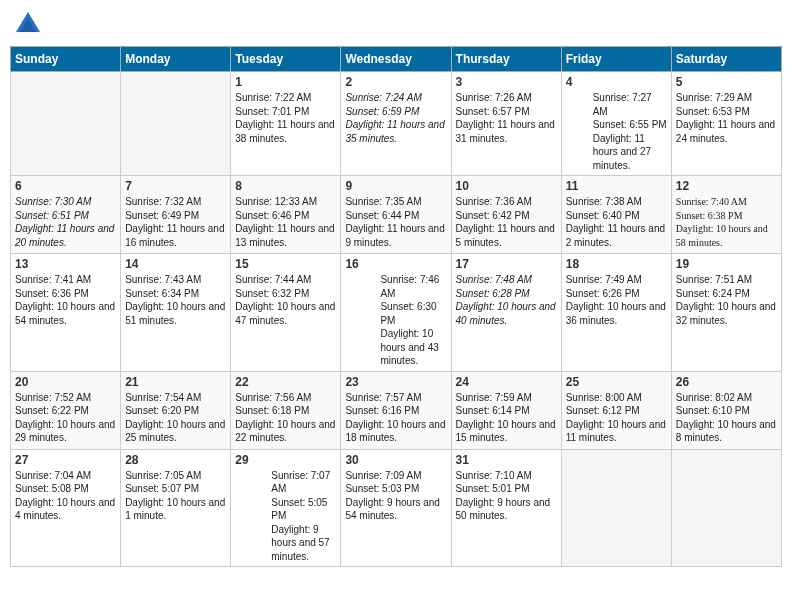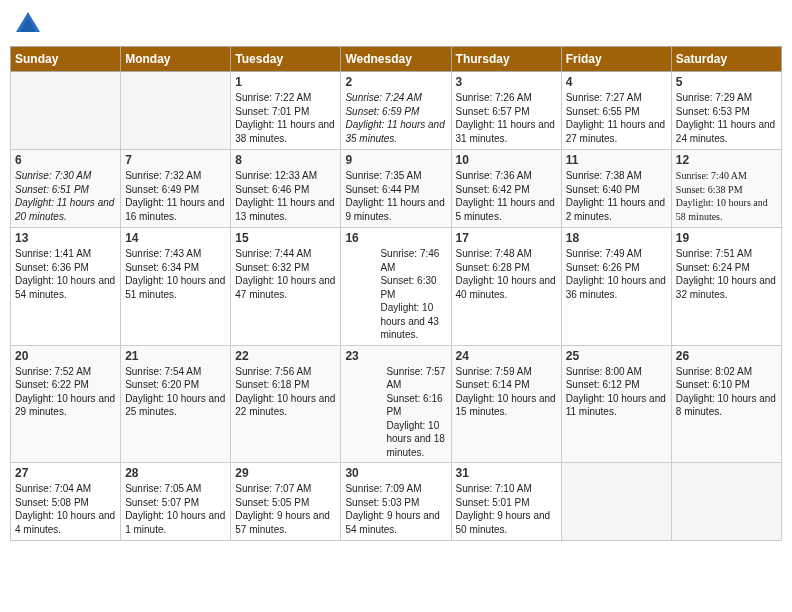--- a/index.html
+++ b/index.html
@@ -45,21 +45,21 @@
     .location {
       font-size: 14px;
       color: #555;
     }
     table {
       width: 100%;
       border-collapse: collapse;
       table-layout: fixed;
     }
     th {
-      background-color: #a16207;
+      background-color: #0369a1;
       color: #fff;
       font-size: 12px;
       font-weight: bold;
       padding: 5px 4px;
       text-align: left;
       border: 1px solid #aaa;
     }
     td {
       border: 1px solid #ccc;
       vertical-align: top;
@@ -136,21 +136,21 @@
 Daylight: 11 hours and 35 minutes.</div>
         </td>
         <td>
           <span class="day-number">3</span>
           <div class="day-info" style="white-space: pre-line;">Sunrise: 7:26 AM
 Sunset: 6:57 PM
 Daylight: 11 hours and 31 minutes.</div>
         </td>
         <td>
           <span class="day-number">4</span>
-          <div class="day-info" style="white-space: pre-line;">Sunrise: 7:27 AM
+          <div class="day-info" style="white-space: pre-line; margin-left: 27px;">Sunrise: 7:27 AM
 Sunset: 6:55 PM
 Daylight: 11 hours and 27 minutes.</div>
         </td>
         <td>
           <span class="day-number">5</span>
           <div class="day-info" style="white-space: pre-line;">Sunrise: 7:29 AM
 Sunset: 6:53 PM
 Daylight: 11 hours and 24 minutes.</div>
         </td>
       </tr>
@@ -194,21 +194,21 @@
         <td>
           <span class="day-number">12</span>
           <div class="day-info" style="white-space: pre-line; font-family: Liberation Serif, serif;">Sunrise: 7:40 AM
 Sunset: 6:38 PM
 Daylight: 10 hours and 58 minutes.</div>
         </td>
       </tr>
       <tr>
         <td>
           <span class="day-number">13</span>
-          <div class="day-info" style="white-space: pre-line;">Sunrise: 1:41 AM
+          <div class="day-info" style="white-space: pre-line;">Sunrise: 7:41 AM
 Sunset: 6:36 PM
 Daylight: 10 hours and 54 minutes.</div>
         </td>
         <td>
           <span class="day-number">14</span>
           <div class="day-info" style="white-space: pre-line;">Sunrise: 7:43 AM
 Sunset: 6:34 PM
 Daylight: 10 hours and 51 minutes.</div>
         </td>
         <td>
@@ -218,21 +218,21 @@
 Daylight: 10 hours and 47 minutes.</div>
         </td>
         <td>
           <span class="day-number">16</span>
           <div class="day-info" style="white-space: pre-line; margin-left: 35px;">Sunrise: 7:46 AM
 Sunset: 6:30 PM
 Daylight: 10 hours and 43 minutes.</div>
         </td>
         <td>
           <span class="day-number">17</span>
-          <div class="day-info" style="white-space: pre-line;">Sunrise: 7:48 AM
+          <div class="day-info" style="white-space: pre-line; font-style: italic;">Sunrise: 7:48 AM
 Sunset: 6:28 PM
 Daylight: 10 hours and 40 minutes.</div>
         </td>
         <td>
           <span class="day-number">18</span>
           <div class="day-info" style="white-space: pre-line;">Sunrise: 7:49 AM
 Sunset: 6:26 PM
 Daylight: 10 hours and 36 minutes.</div>
         </td>
         <td>
@@ -256,21 +256,21 @@
 Daylight: 10 hours and 25 minutes.</div>
         </td>
         <td>
           <span class="day-number">22</span>
           <div class="day-info" style="white-space: pre-line;">Sunrise: 7:56 AM
 Sunset: 6:18 PM
 Daylight: 10 hours and 22 minutes.</div>
         </td>
         <td>
           <span class="day-number">23</span>
-          <div class="day-info" style="white-space: pre-line; margin-left: 41px;">Sunrise: 7:57 AM
+          <div class="day-info" style="white-space: pre-line;">Sunrise: 7:57 AM
 Sunset: 6:16 PM
 Daylight: 10 hours and 18 minutes.</div>
         </td>
         <td>
           <span class="day-number">24</span>
           <div class="day-info" style="white-space: pre-line;">Sunrise: 7:59 AM
 Sunset: 6:14 PM
 Daylight: 10 hours and 15 minutes.</div>
         </td>
         <td>
@@ -294,21 +294,21 @@
 Daylight: 10 hours and 4 minutes.</div>
         </td>
         <td>
           <span class="day-number">28</span>
           <div class="day-info" style="white-space: pre-line;">Sunrise: 7:05 AM
 Sunset: 5:07 PM
 Daylight: 10 hours and 1 minute.</div>
         </td>
         <td>
           <span class="day-number">29</span>
-          <div class="day-info" style="white-space: pre-line;">Sunrise: 7:07 AM
+          <div class="day-info" style="white-space: pre-line; margin-left: 36px;">Sunrise: 7:07 AM
 Sunset: 5:05 PM
 Daylight: 9 hours and 57 minutes.</div>
         </td>
         <td>
           <span class="day-number">30</span>
           <div class="day-info" style="white-space: pre-line;">Sunrise: 7:09 AM
 Sunset: 5:03 PM
 Daylight: 9 hours and 54 minutes.</div>
         </td>
         <td>

